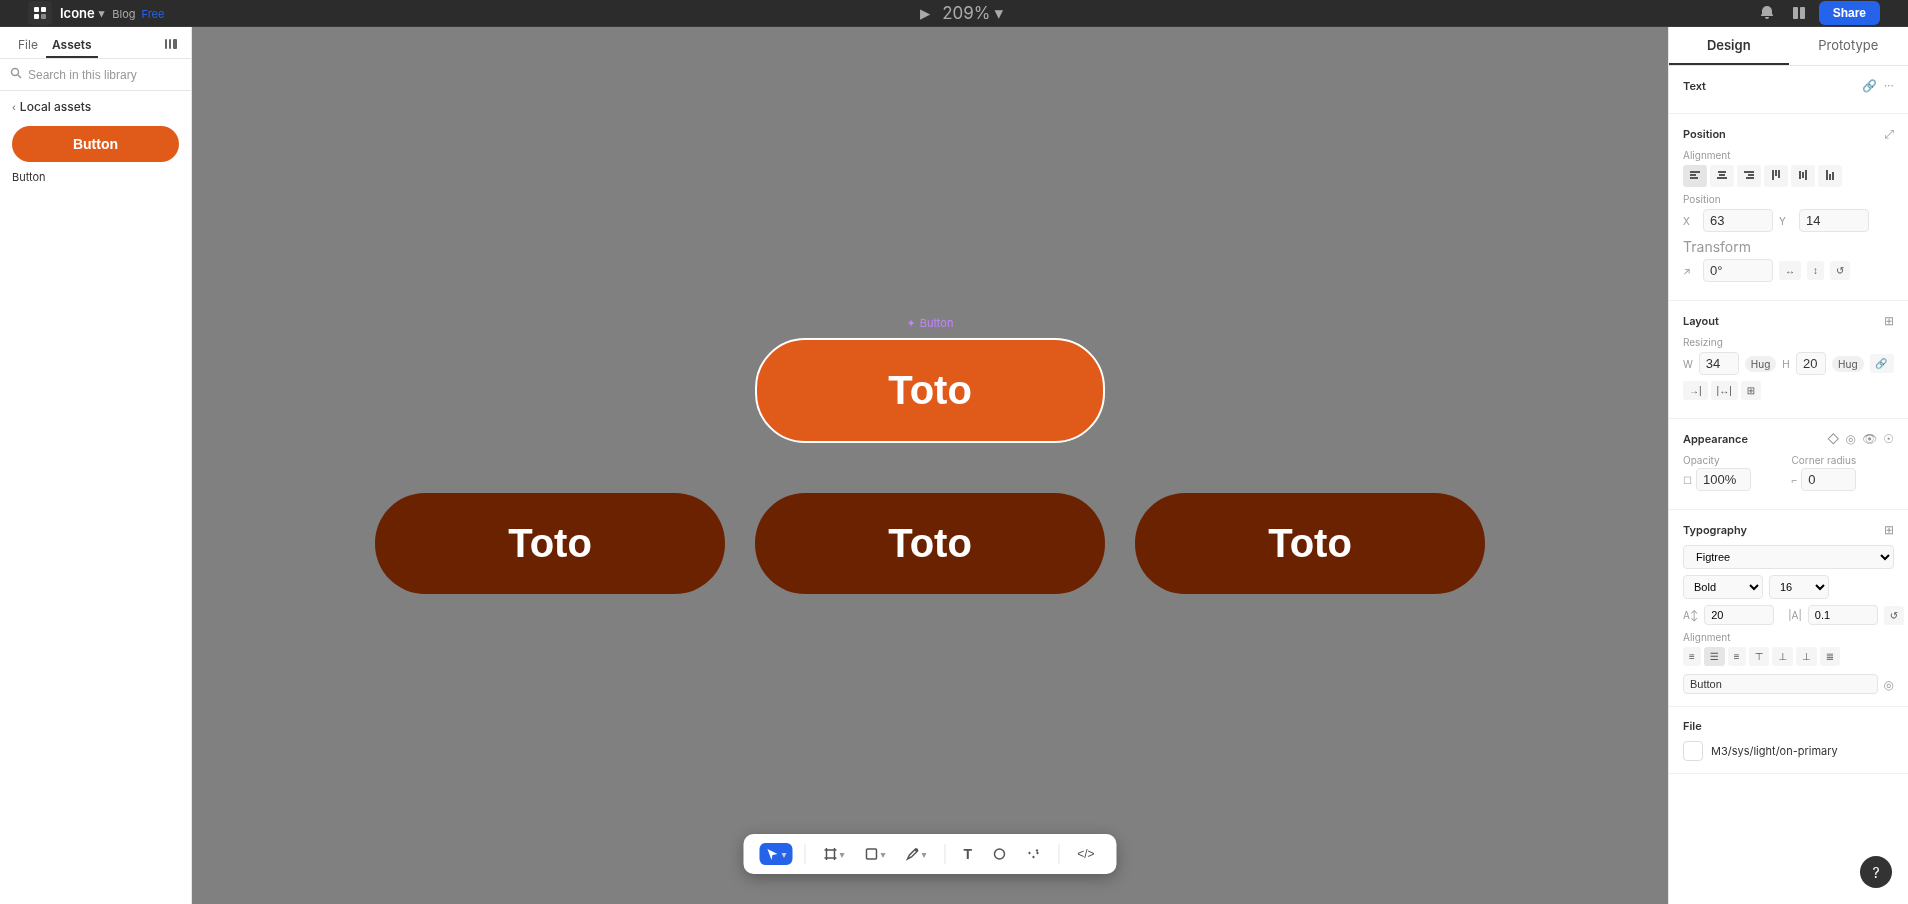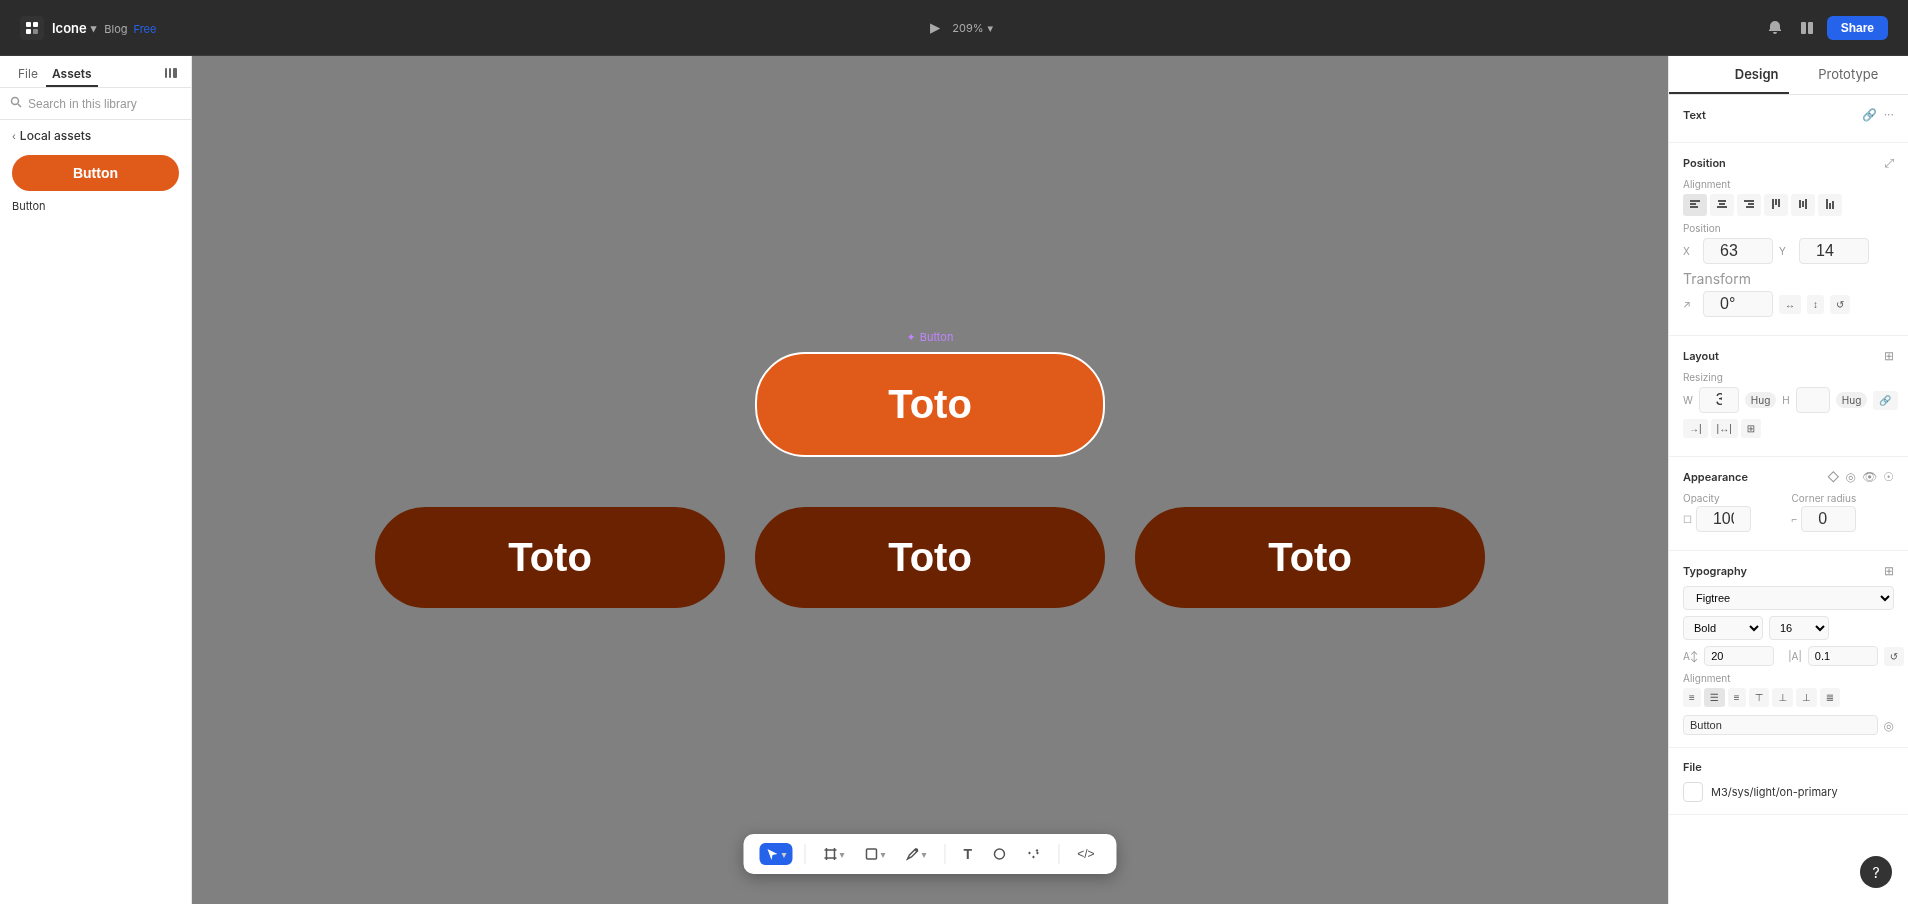--- a/index.html
+++ b/index.html
@@ -1,36 +1,36 @@
 <!DOCTYPE html>
 <html><head>
   <meta charset="utf-8">
   <style>
     * { box-sizing: border-box; margin: 0; padding: 0; }
     body { font-family: 'Inter', sans-serif; background: #1e1e1e; color: #333; display: flex; flex-direction: column; height: 100vh; overflow: hidden; }
 
     
     .top-bar {
-      height: 56px;
+      height: 27px;
       background: #2c2c2c;
       display: flex;
       align-items: center;
       justify-content: space-between;
-      padding: 0 20px;
+      padding: 0 28px;
       border-bottom: 1px solid #3a3a3a;
       flex-shrink: 0;
     }
     .top-bar-left { display: flex; align-items: center; gap: 8px; }
     .top-bar-center { display: flex; align-items: center; gap: 8px; }
     .top-bar-right { display: flex; align-items: center; gap: 8px; }
     .app-logo { display: flex; align-items: center; gap: 4px; color: #fff; font-size: 13px; font-weight: 600; }
     .logo-icon { width: 24px; height: 24px; background: #333; border-radius: 4px; display: flex; align-items: center; justify-content: center; color: #fff; font-size: 10px; }
     .top-bar-btn { background: none; border: none; color: #aaa; cursor: pointer; padding: 4px; border-radius: 4px; display: flex; align-items: center; }
     .share-btn { background: #2563eb; color: #fff; border: none; border-radius: 6px; padding: 5px 14px; font-size: 12px; font-weight: 600; cursor: pointer; }
-    .zoom-indicator { color: #aaa; font-size: 11px; display: flex; align-items: center; gap: 4px; cursor: pointer; }
+    .zoom-indicator { color: #aaa; font-size: 17px; display: flex; align-items: center; gap: 4px; cursor: pointer; }
 
     
     .main-layout { display: flex; flex: 1; overflow: hidden; }
 
     
     .left-panel {
       width: 192px;
       background: #fff;
       border-right: 1px solid #e5e5e5;
       display: flex;
@@ -142,29 +142,29 @@
       width: 240px;
       background: #fff;
       border-left: 1px solid #e5e5e5;
       display: flex;
       flex-direction: column;
       overflow-y: auto;
       flex-shrink: 0;
     }
     .right-panel-tabs { display: flex; border-bottom: 1px solid #e5e5e5; }
     .right-tab { flex: 1; text-align: center; padding: 10px; font-size: 13px; cursor: pointer; color: #666; }
-    .right-tab.active { color: #333; font-weight: 600; border-bottom: 2px solid #333; text-align: right; }
+    .right-tab.active { color: #333; font-weight: 600; border-bottom: 2px solid #333; }
     .panel-section { padding: 12px 14px; border-bottom: 1px solid #f0f0f0; }
     .panel-section-header { display: flex; align-items: center; justify-content: space-between; margin-bottom: 8px; }
     .panel-section-title { font-size: 11px; font-weight: 600; color: #333; }
     .panel-section-icons { display: flex; gap: 6px; align-items: center; }
     .panel-icon { color: #999; font-size: 12px; cursor: pointer; }
     .prop-row { display: flex; align-items: center; gap: 6px; margin-bottom: 6px; }
     .prop-label { font-size: 10px; color: #999; width: 14px; }
-    .prop-input { border: 1px solid #e5e5e5; border-radius: 4px; padding: 3px 16px; font-size: 16px; color: #333; width: 70px; background: #f9f9f9; }
+    .prop-input { border: 1px solid #e5e5e5; border-radius: 4px; padding: 3px 6px; font-size: 13px; color: #333; width: 70px; background: #f9f9f9; }
     .prop-input-full { border: 1px solid #e5e5e5; border-radius: 4px; padding: 3px 6px; font-size: 11px; color: #333; flex: 1; background: #f9f9f9; }
     .alignment-row { display: flex; gap: 3px; margin-bottom: 6px; }
     .align-btn { border: none; background: #f5f5f5; border-radius: 3px; padding: 4px 6px; cursor: pointer; font-size: 10px; color: #555; }
     .align-btn.active { background: #e5e5e5; }
     .resize-tag { background: #f0f0f0; border-radius: 8px; padding: 2px 6px; font-size: 10px; color: #555; }
     .font-row { display: flex; gap: 6px; align-items: center; }
     .font-select { border: 1px solid #e5e5e5; border-radius: 4px; padding: 4px 8px; font-size: 11px; flex: 1; background: #f9f9f9; cursor: pointer; }
     .size-select { border: 1px solid #e5e5e5; border-radius: 4px; padding: 4px 6px; font-size: 11px; width: 60px; background: #f9f9f9; }
     .weight-select { border: 1px solid #e5e5e5; border-radius: 4px; padding: 4px 6px; font-size: 11px; width: 80px; background: #f9f9f9; }
     .line-height-row { display: flex; gap: 6px; align-items: center; }

